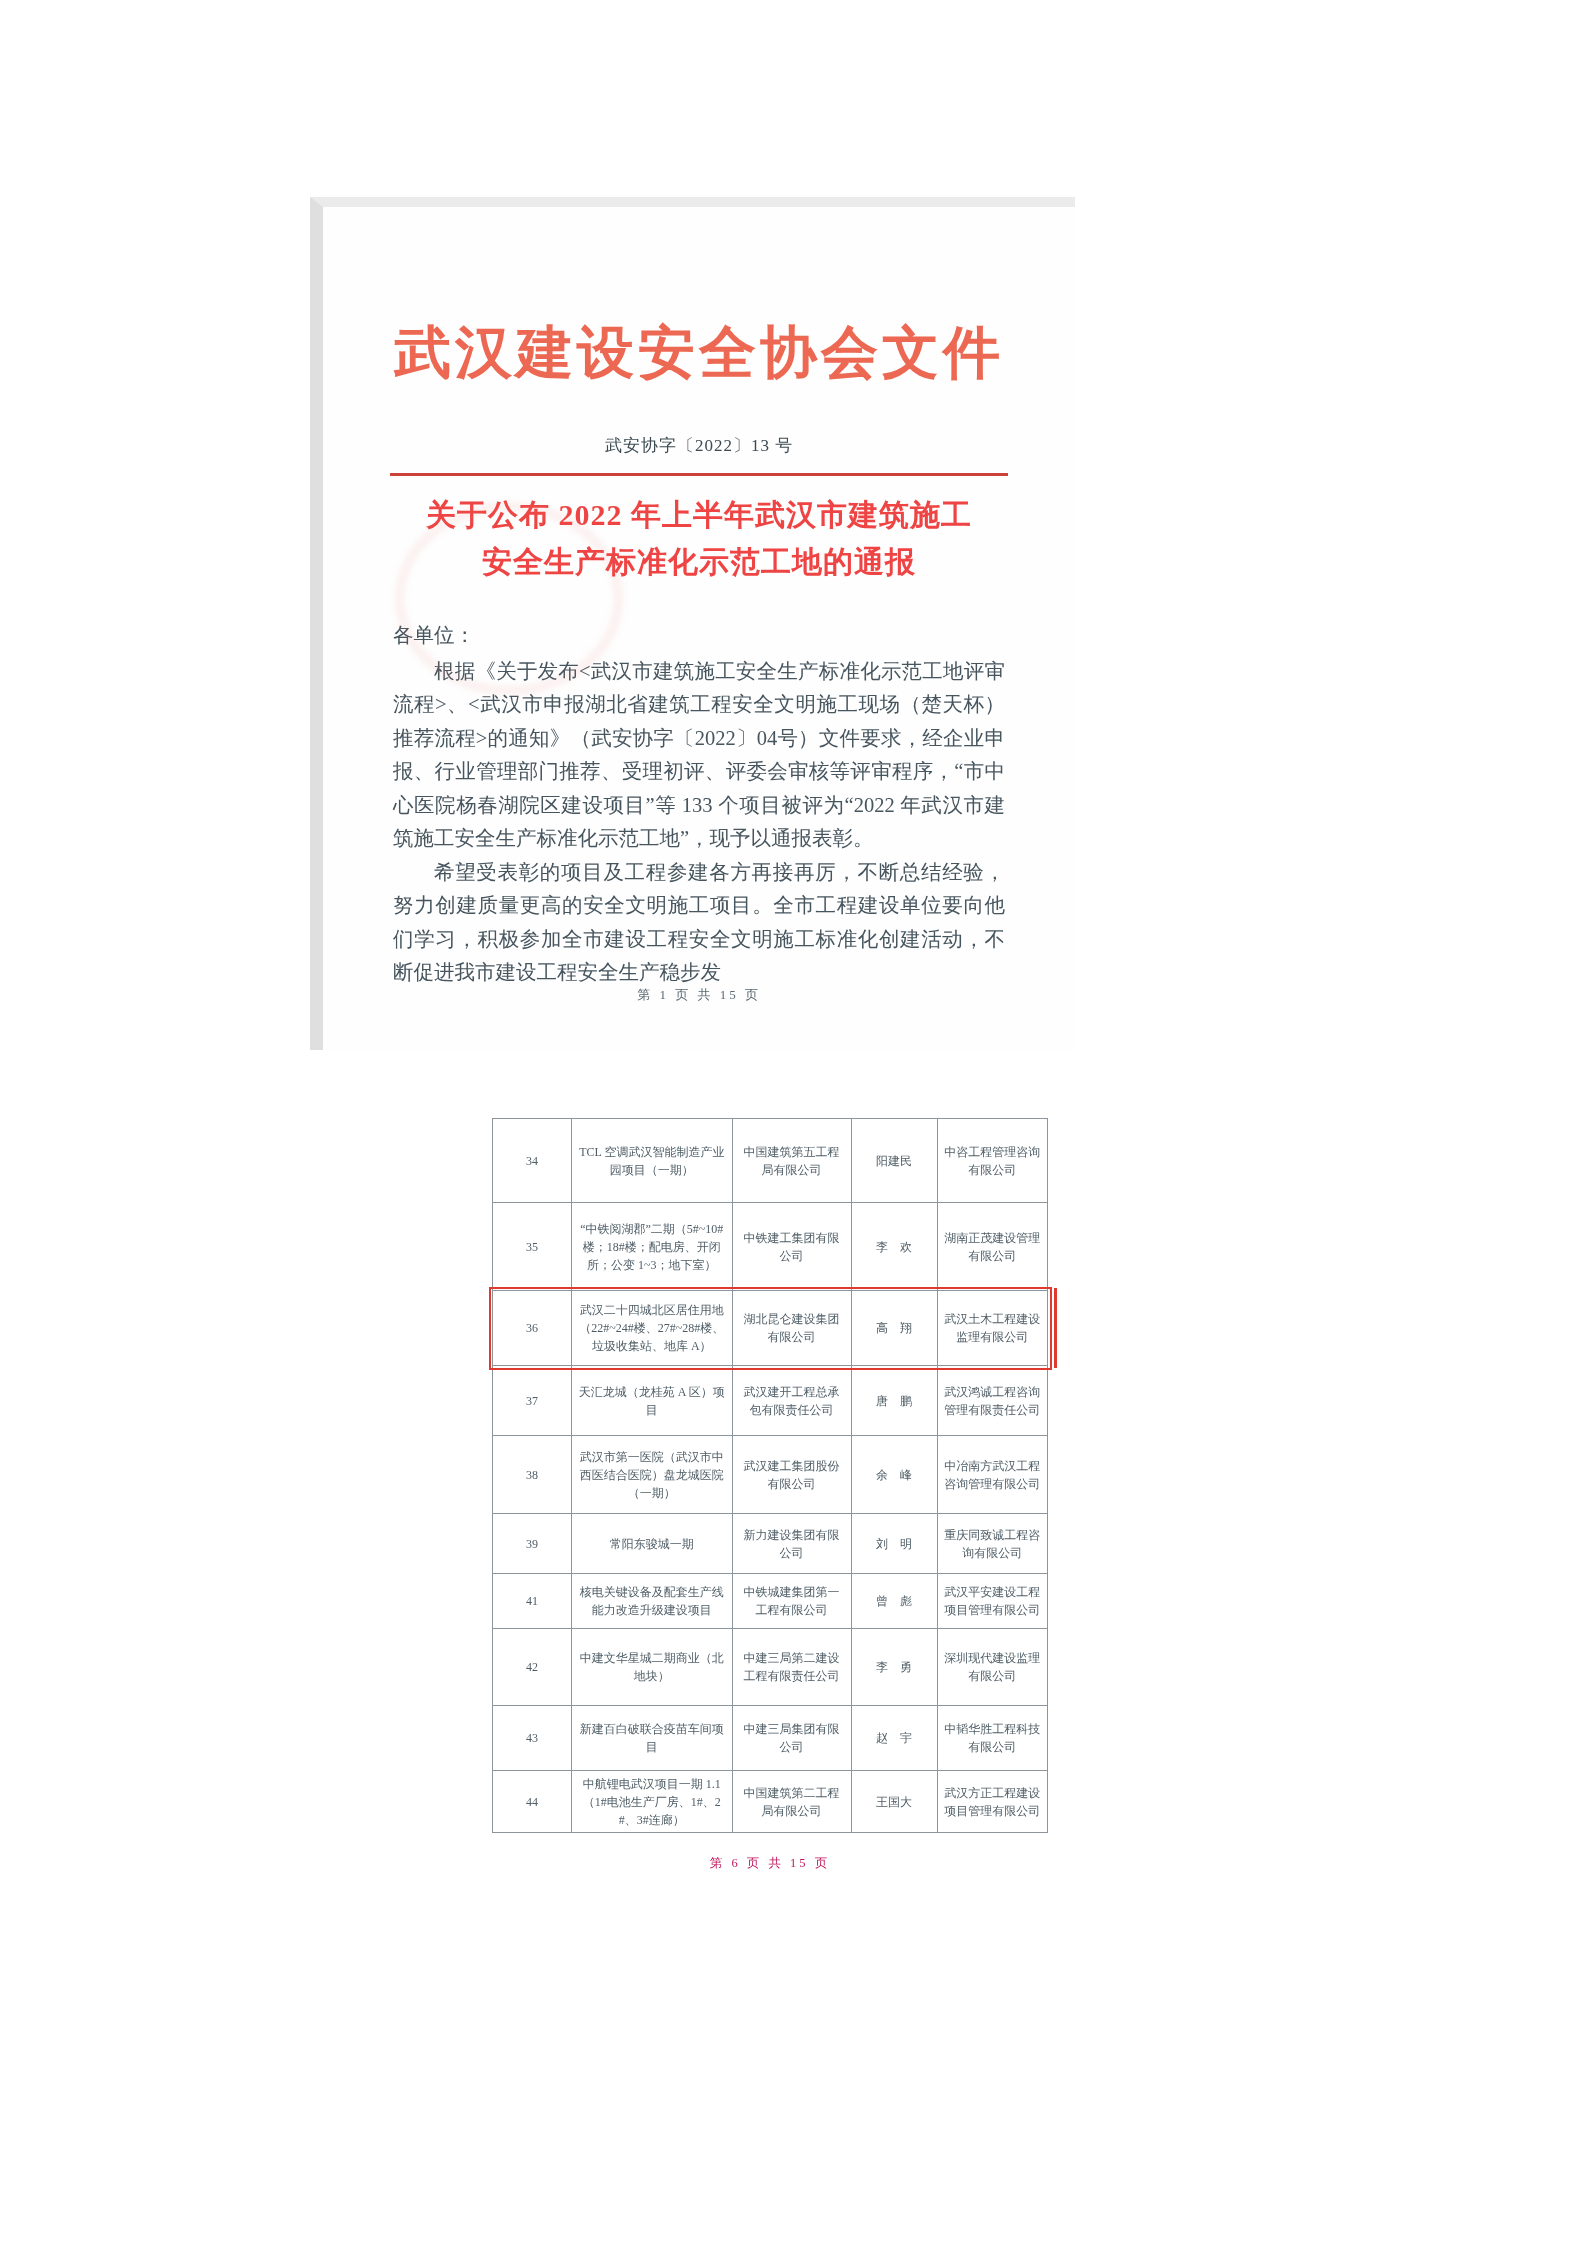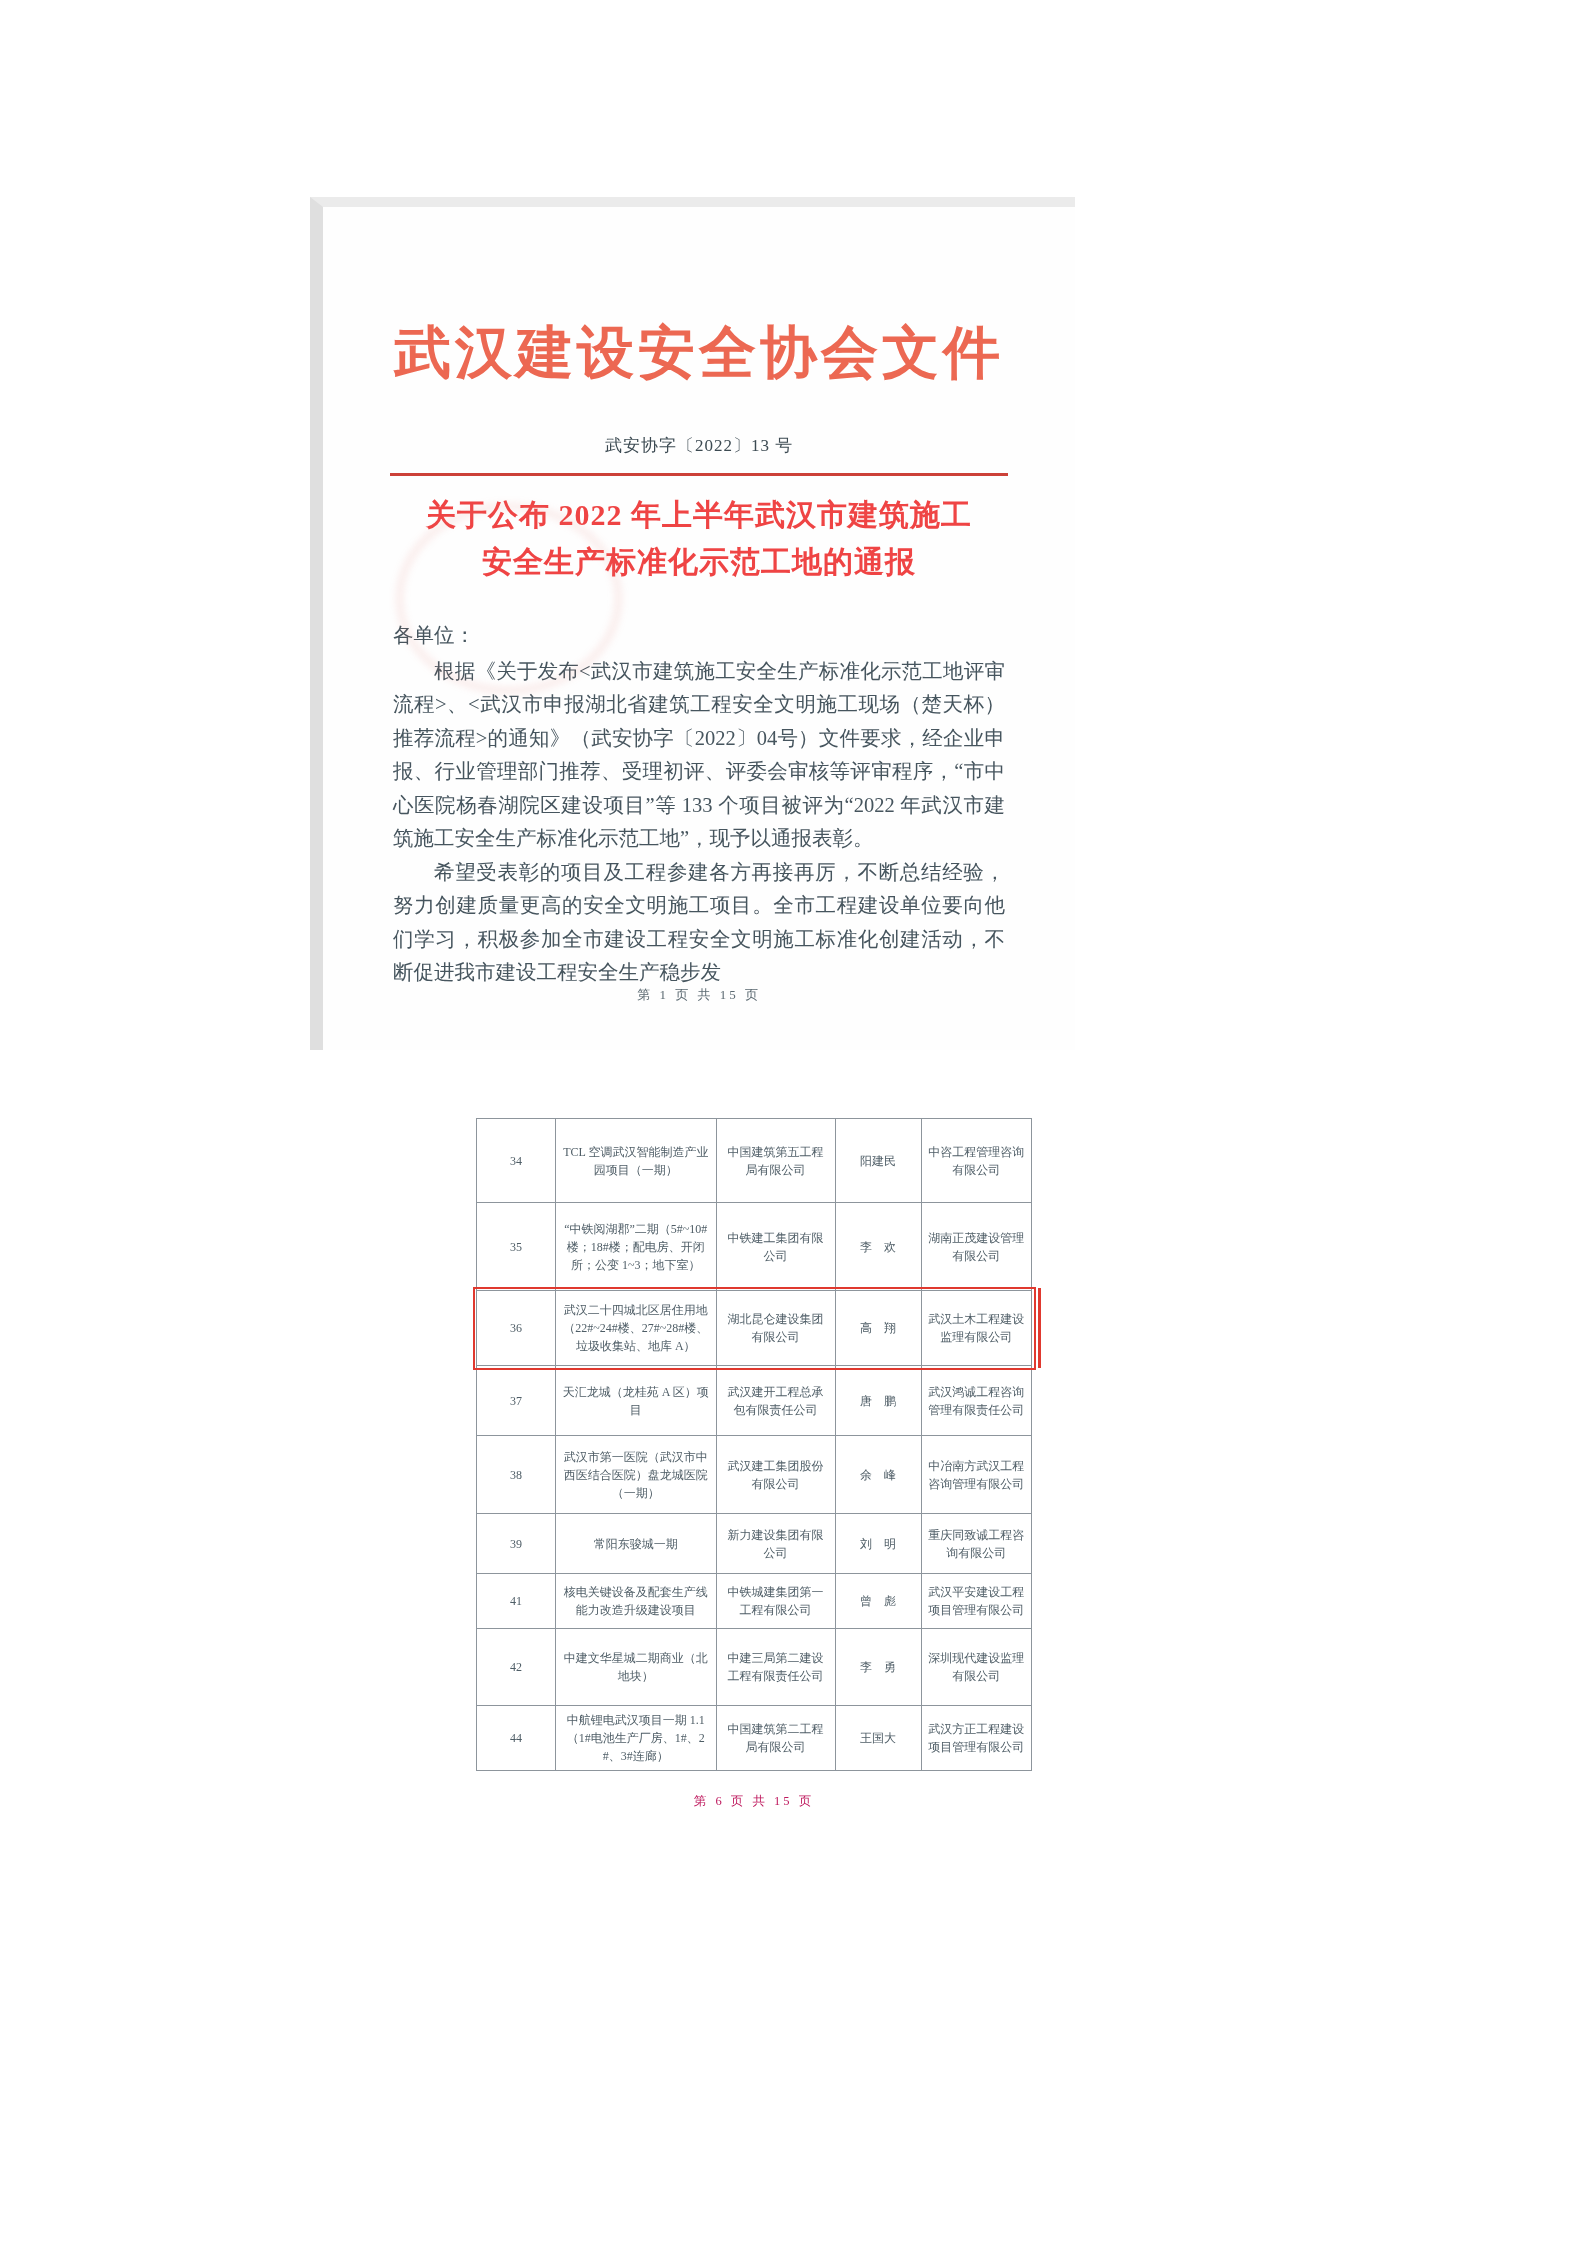--- a/index.html
+++ b/index.html
@@ -79,21 +79,21 @@
     left: 0; right: 0; bottom: 46px;
     text-align: center;
     font-size: 13px;
     letter-spacing: 3px;
     color: #5c6a72;
   }
 
   
   .page2 {
     position: absolute;
-    left: 476px; top: 1118px;
+    left: 492px; top: 1118px;
     width: 556px;
   }
   table.projects {
     width: 100%;
     border-collapse: collapse;
     table-layout: fixed;
   }
   table.projects td {
     border: 1px solid #8d959c;
     padding: 2px 5px;
@@ -216,20 +216,27 @@
             <td>武汉平安建设工程项目管理有限公司</td>
           </tr>
           <tr>
             <td>42</td>
             <td>中建文华星城二期商业（北地块）</td>
             <td>中建三局第二建设工程有限责任公司</td>
             <td>李　勇</td>
             <td>深圳现代建设监理有限公司</td>
           </tr>
           <tr>
+            <td>43</td>
+            <td>新建百白破联合疫苗车间项目</td>
+            <td>中建三局集团有限公司</td>
+            <td>赵　宇</td>
+            <td>中韬华胜工程科技有限公司</td>
+          </tr>
+          <tr>
             <td>44</td>
             <td>中航锂电武汉项目一期 1.1（1#电池生产厂房、1#、2#、3#连廊）</td>
             <td>中国建筑第二工程局有限公司</td>
             <td>王国大</td>
             <td>武汉方正工程建设项目管理有限公司</td>
           </tr>
         </tbody>
     </table>
     <div class="footer2">第 6 页 共 15 页</div>
   </div>

